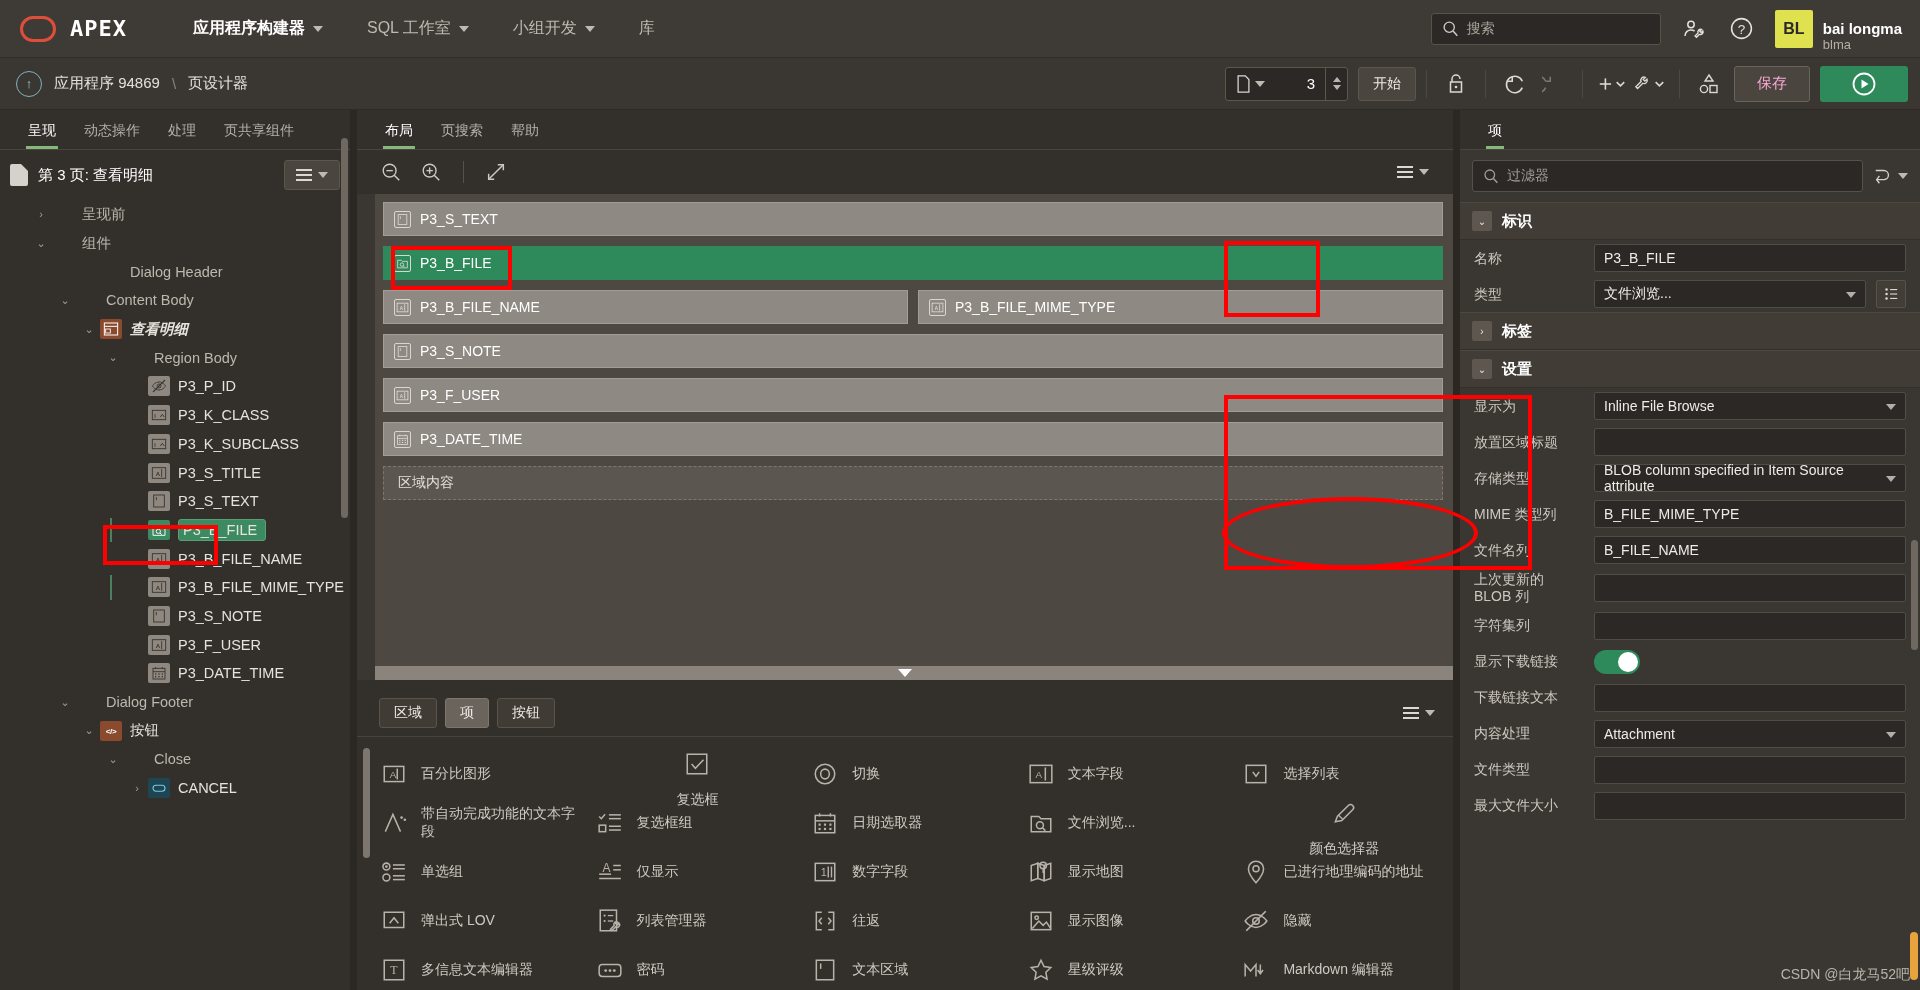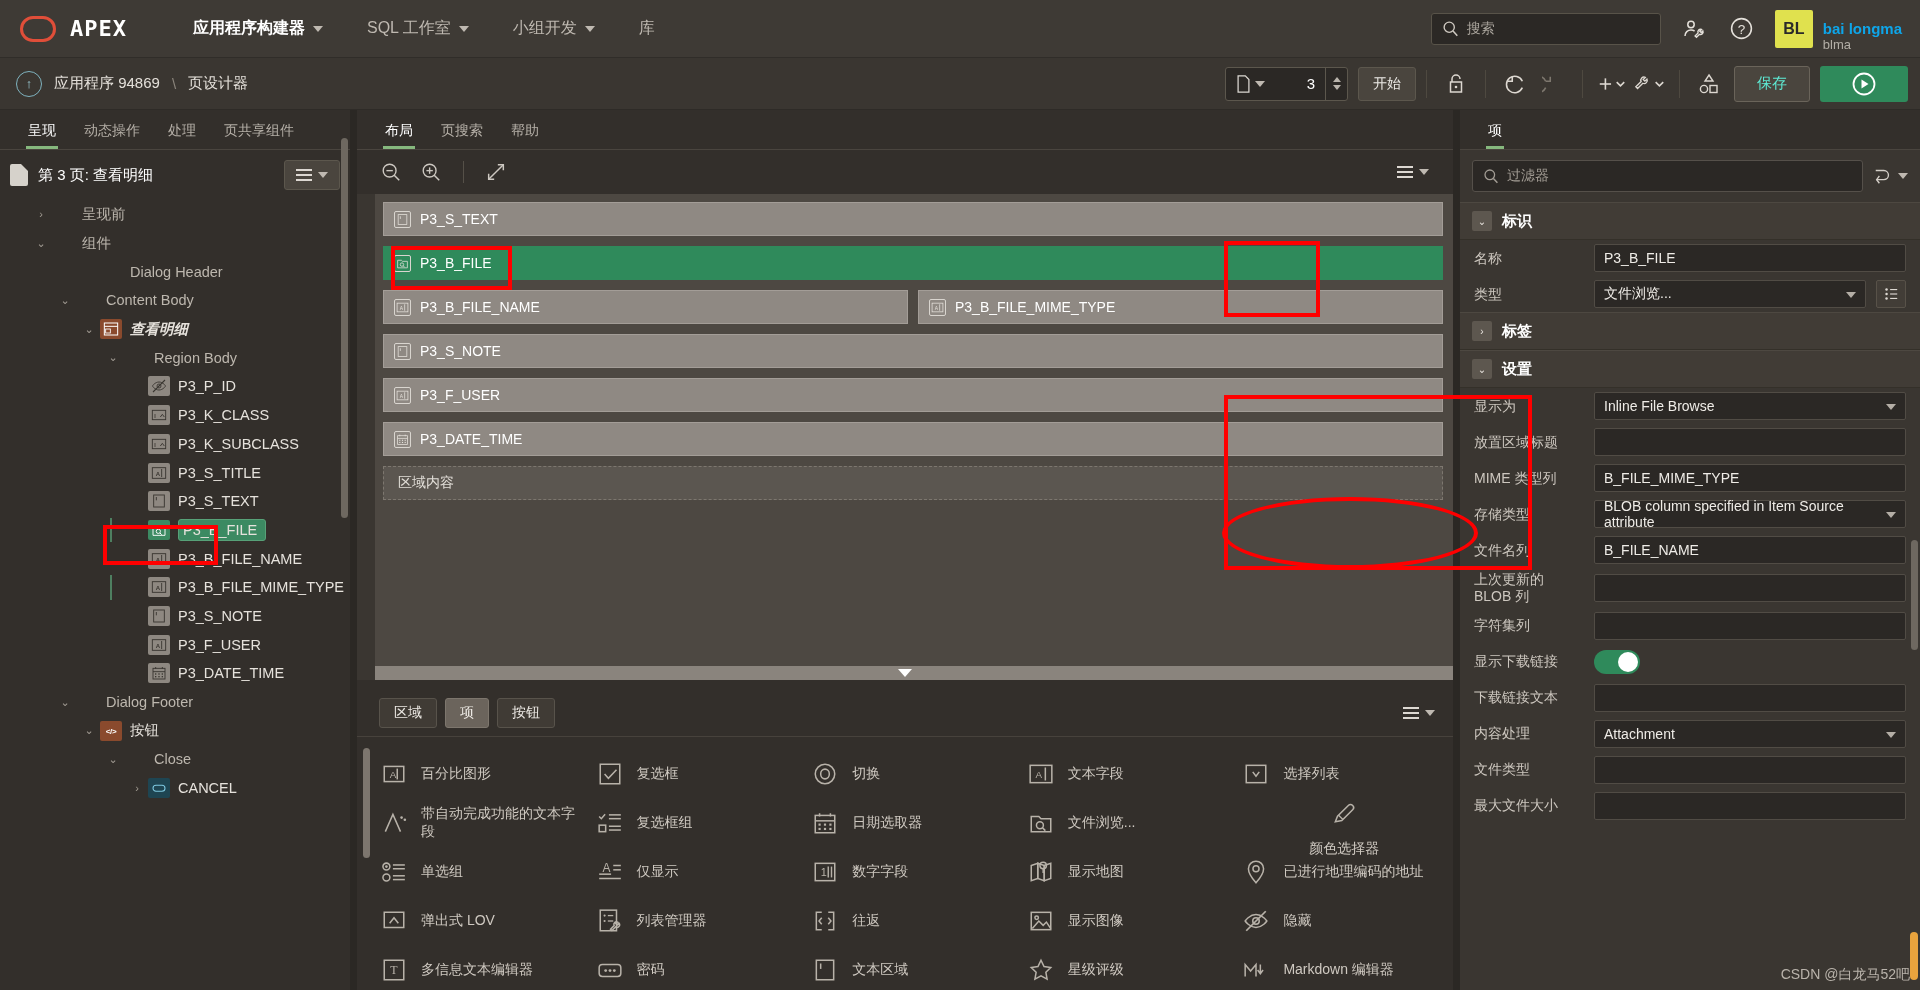--- a/index.html
+++ b/index.html
@@ -25,21 +25,21 @@
   .caret-d { width:0;height:0;border-left:5px solid transparent;border-right:5px solid transparent;border-top:6px solid #bfb9b1; display:inline-block; }
   .topnav-right { margin-left: auto; display: flex; align-items: center; gap: 18px; padding-right: 18px; }
   .search-box {
     width: 230px; height: 32px; background: #2b2825; border: 1px solid #585349; border-radius: 3px;
     display: flex; align-items: center; padding: 0 10px; gap: 8px;
   }
   .search-box span.ph { font-size: 14px; color: #a9a49c; }
   .icon-btn { width: 30px; height: 30px; display: flex; align-items: center; justify-content: center; cursor: pointer; color: #e4e0da; }
   .user-chip { display: flex; align-items: center; gap: 10px; cursor: pointer; }
   .avatar { width: 38px; height: 38px; background: #e0e14e; color: #2a2a2a; font-weight: bold; font-size: 16px; display:flex; align-items:center; justify-content:center; border-radius:2px;}
-  .user-name { font-size: 15px; font-weight: bold; color: #0ea5e9; line-height: 1.15; margin-top: 16px;}
+  .user-name { font-size: 15px; font-weight: bold; color: #ffffff; line-height: 1.15; margin-top: 16px;}
   .user-id { font-size: 13px; color: #b3aea6; line-height: 1.15;}
 
   
   .toolbar {
     height: 52px; flex: 0 0 52px; background: #3a3631; display: flex; align-items: center;
     border-bottom: 1px solid #2e2b27;
   }
   .crumb-wrap { display: flex; align-items: center; gap: 12px; margin-left: 16px; }
   .up-circle { width: 26px; height: 26px; border: 1px solid #7fb3bf; border-radius: 50%; display:flex;align-items:center;justify-content:center; color:#9fd0da; font-size:13px; cursor:pointer;}
   .crumb { font-size: 15px; color: #e4e0da; cursor: pointer; }
@@ -48,21 +48,21 @@
   .page-picker { display: flex; align-items: center; background: #2b2825; border: 1px solid #5c574d; border-radius: 3px; height: 34px; margin-right: 10px; }
   .pp-icon { display:flex; align-items:center; gap: 4px; padding: 0 8px 0 10px; color:#dcd8d2; }
   .pp-num { width: 52px; text-align: right; padding-right: 10px; font-size: 15px; color: #fff; }
   .pp-spin { width: 22px; border-left: 1px solid #5c574d; height: 100%; display:flex; flex-direction: column; align-items:center; justify-content:center; gap:3px; cursor:pointer;}
   .spin-a { width:0;height:0;border-left:4px solid transparent;border-right:4px solid transparent;border-bottom:5px solid #b9b4ac;}
   .spin-b { width:0;height:0;border-left:4px solid transparent;border-right:4px solid transparent;border-top:5px solid #b9b4ac;}
   .tb-btn { height: 34px; padding: 0 14px; background: #4a453e; border: 1px solid #5c574d; border-radius: 3px; color: #eceae6; font-size: 14px; display:flex;align-items:center; cursor: pointer;}
   .tb-div { width: 1px; height: 28px; background: #4e4940; margin: 0 10px; }
   .tb-ico { width: 38px; height: 34px; display:flex; align-items:center; justify-content:center; color:#ddd8d1; cursor:pointer;}
   .tb-ico.dim { color: #7d776e; }
-  .save-btn { height: 36px; padding: 0 22px; background: #4a453e; border: 1px solid #6a645a; border-radius: 3px; color: #5eead4; font-size: 15px; display:flex;align-items:center;cursor:pointer; margin-left: 6px;}
+  .save-btn { height: 36px; padding: 0 22px; background: #4a453e; border: 1px solid #6a645a; border-radius: 3px; color: #f9a8d4; font-size: 15px; display:flex;align-items:center;cursor:pointer; margin-left: 6px;}
   .run-btn { height: 36px; width: 88px; background: #2f8a5b; border-radius: 3px; display:flex;align-items:center;justify-content:center;cursor:pointer; margin-left: 10px;}
 
   
   .body { flex: 1; display: flex; min-height: 0; }
   .col-left { width: 350px; background: #332f2b; display: flex; flex-direction: column; min-height:0; position: relative;}
   .col-mid { flex: 1; background: #332f2b; display: flex; flex-direction: column; min-height: 0; border-left: 7px solid #2b2824; border-right: 7px solid #2b2824;}
   .col-right { width: 460px; background: #3a3631; display: flex; flex-direction: column; min-height: 0;}
 
   .tabbar { height: 40px; display: flex; align-items: flex-end; background: #332f2b; padding-left: 16px; gap: 4px; border-bottom: 1px solid #4a453f;}
   .tab { font-size: 14px; color: #b5afa7; padding: 0 12px 9px 12px; cursor: pointer; position: relative;}
@@ -652,21 +652,21 @@
             <div class="gal-item" style="grid-area: 1 / 1;">
               <span class="gico">
                 <svg width="26" height="26" viewBox="0 0 24 24">
                   <rect x="3" y="5" width="18" height="14" fill="none" stroke="#b8b2a9" stroke-width="1.4"></rect>
                   <text x="8" y="16" font-size="9" fill="#b8b2a9" font-family="Liberation Sans">A</text>
                   <line x1="15" y1="7" x2="15" y2="17" stroke="#b8b2a9" stroke-width="1.4"></line>
                 </svg>
               </span>
               <span class="glbl">百分比图形</span>
             </div>
-            <div class="gal-item" style="grid-area: 1 / 2;">
+            <div class="gal-item" style="grid-area: 1 / 2; flex-direction: column;">
               <span class="gico">
                 <svg width="26" height="26" viewBox="0 0 24 24">
                   <rect x="3" y="3" width="18" height="18" fill="none" stroke="#b8b2a9" stroke-width="1.4"></rect>
                   <path d="M7 12l3.5 4L18 8" fill="none" stroke="#b8b2a9" stroke-width="1.4"></path>
                 </svg>
               </span>
               <span class="glbl">复选框</span>
             </div>
             <div class="gal-item" style="grid-area: 1 / 3;">
               <span class="gico">
@@ -972,26 +972,26 @@
           </div>
           <div class="prow">
             <span class="plabel">显示为</span>
             <div class="pfield sel">Inline File Browse</div>
           </div>
           <div class="prow">
             <span class="plabel">放置区域标题</span>
             <div class="pfield"></div>
           </div>
           <div class="prow">
+            <span class="plabel">存储类型</span>
+            <div class="pfield sel">BLOB column specified in Item Source attribute</div>
+          </div>
+          <div class="prow">
             <span class="plabel">MIME 类型列</span>
             <div class="pfield">B_FILE_MIME_TYPE</div>
-          </div>
-          <div class="prow">
-            <span class="plabel">存储类型</span>
-            <div class="pfield sel">BLOB column specified in Item Source attribute</div>
           </div>
           <div class="prow">
             <span class="plabel">文件名列</span>
             <div class="pfield">B_FILE_NAME</div>
           </div>
           <div class="prow">
             <span class="plabel">上次更新的 BLOB 列</span>
             <div class="pfield"></div>
           </div>
           <div class="prow">

